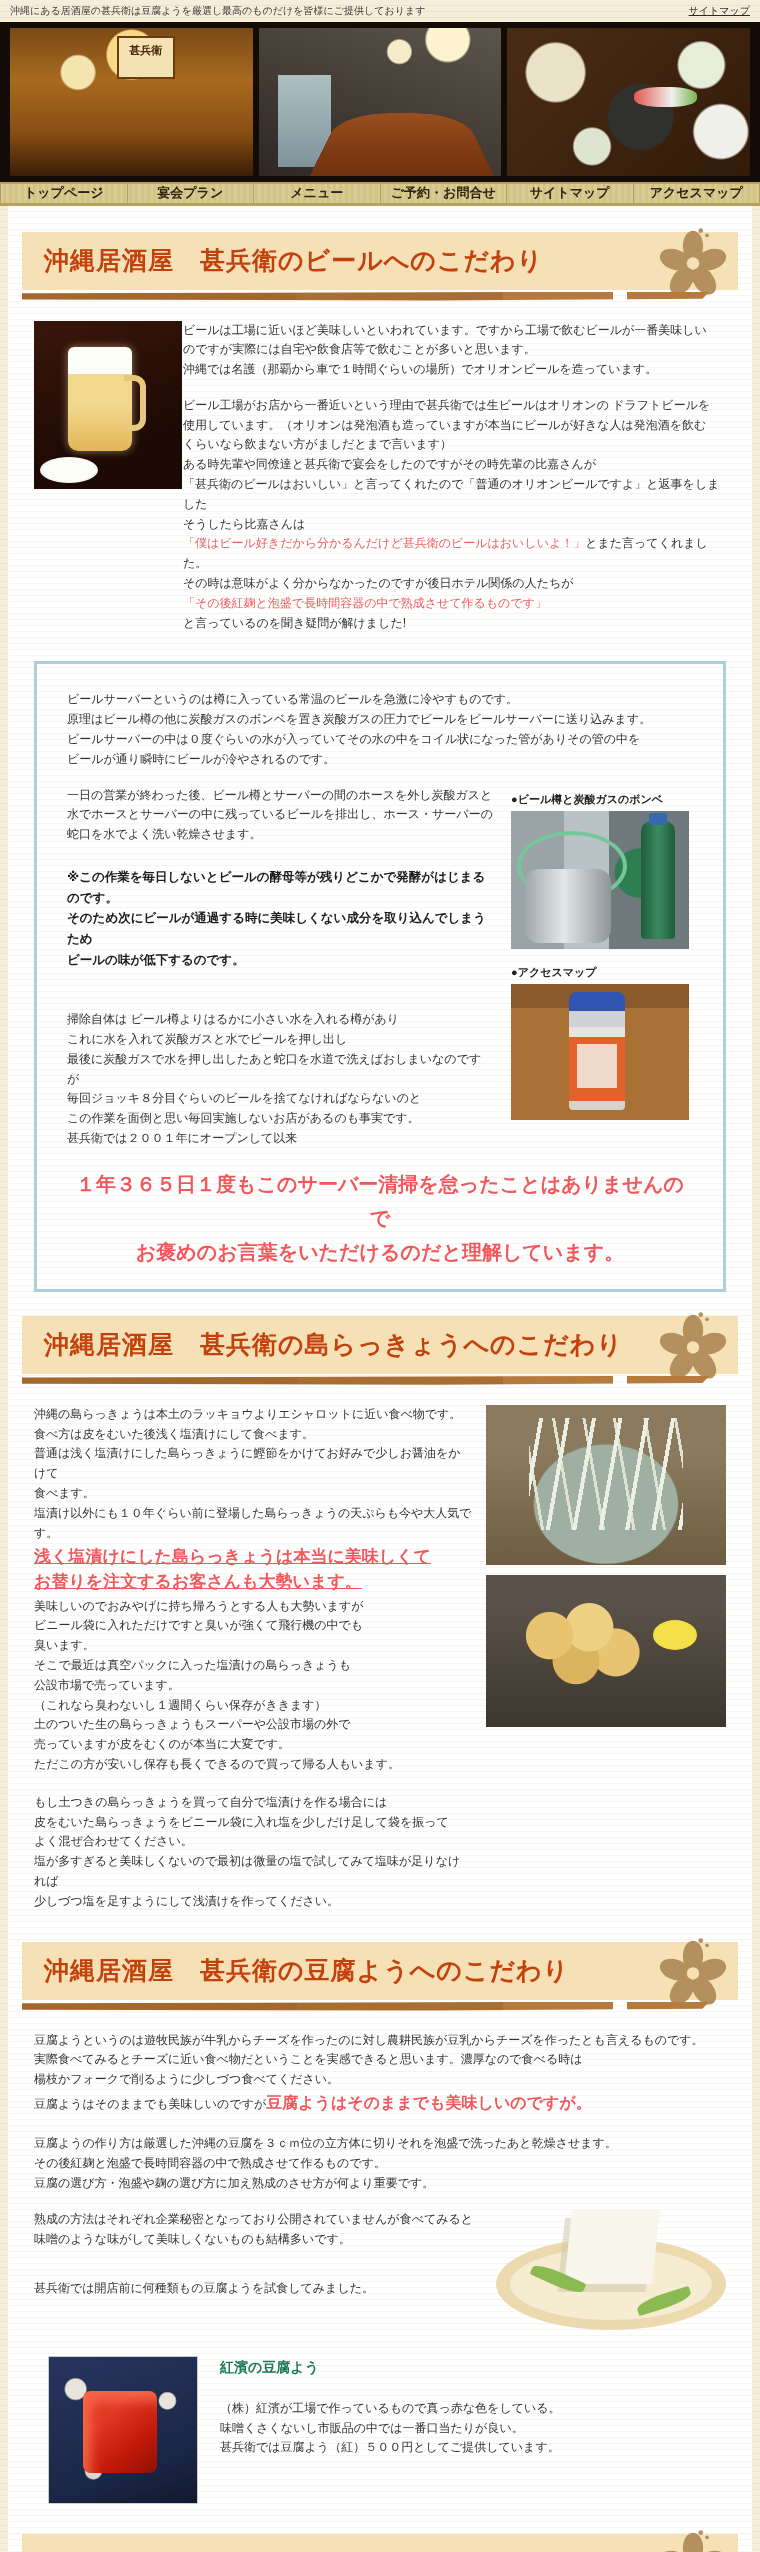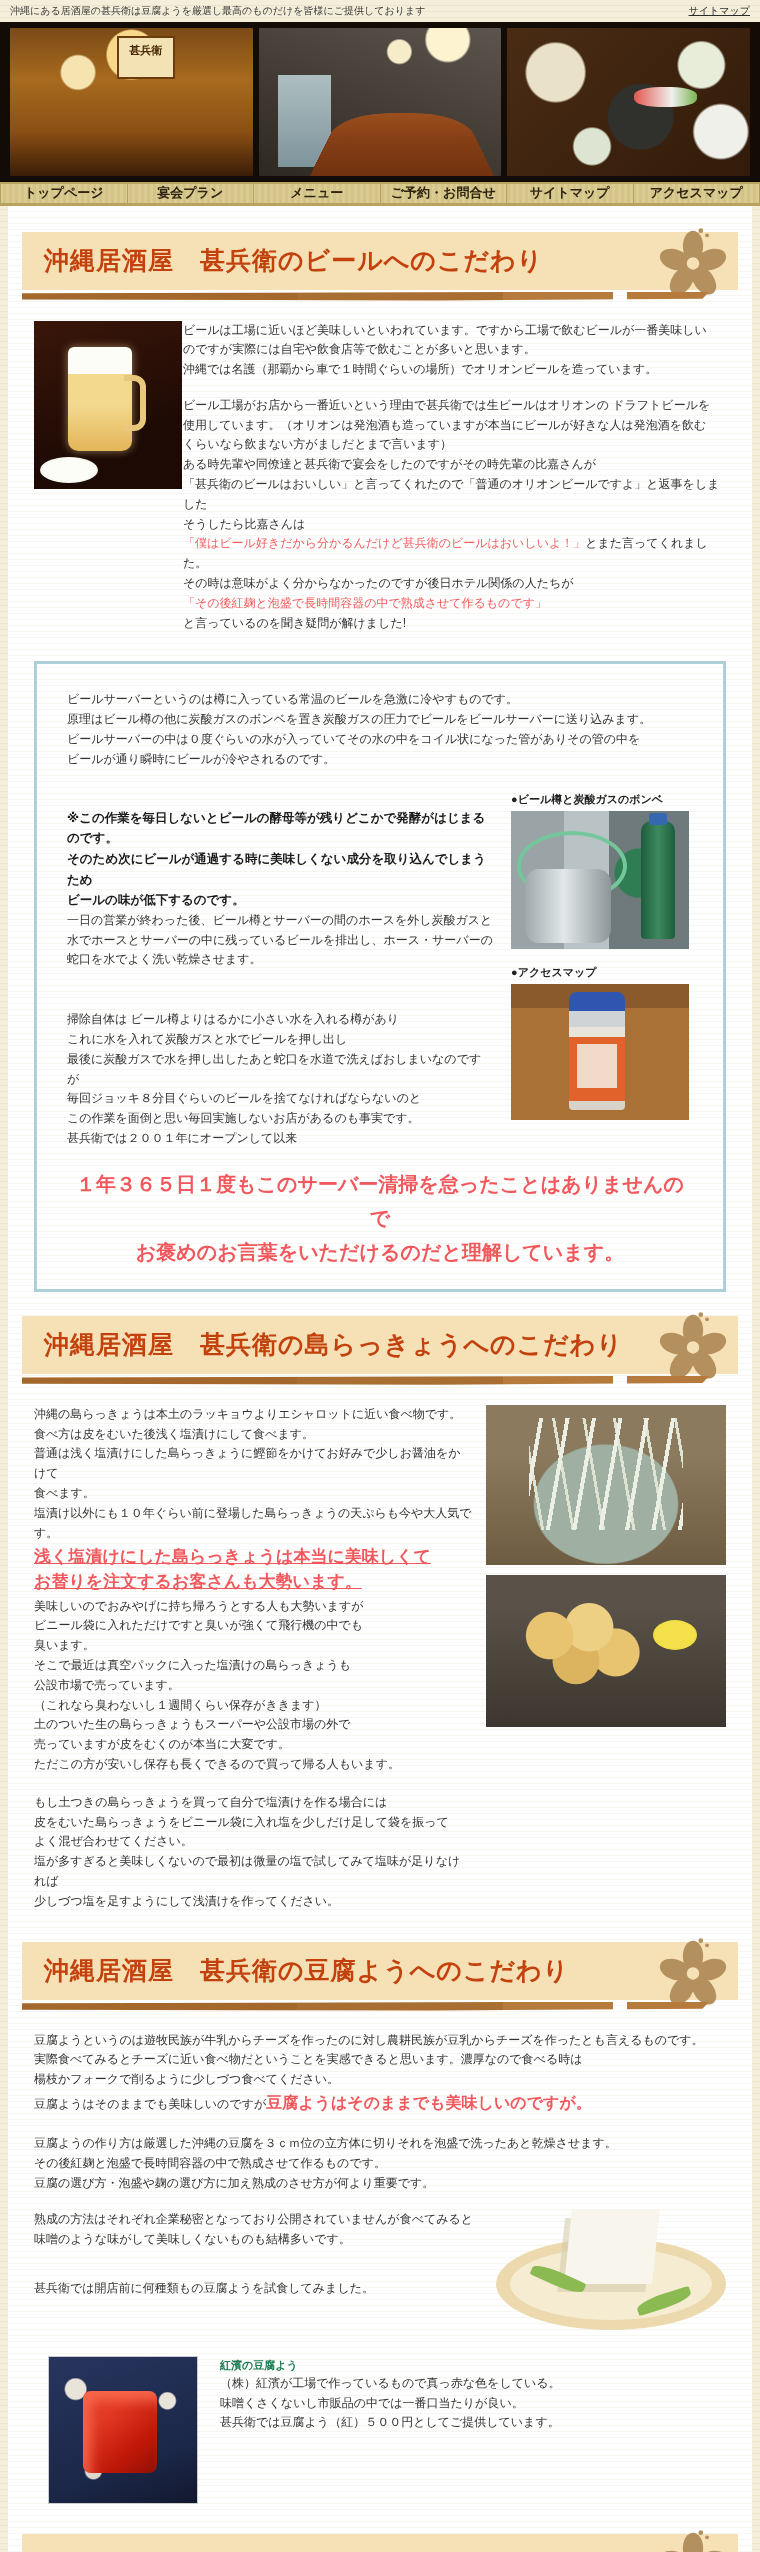--- a/index.html
+++ b/index.html
@@ -118,21 +118,21 @@
   .tofu-illust .leaf1,.tofu-illust .leaf2 { position:absolute; width:56px; height:14px; background:#8cba52; border-radius:50% 10% 50% 10%; z-index:3; }
   .tofu-illust .leaf1 { left:34px; top:62px; transform:rotate(24deg); }
   .tofu-illust .leaf2 { left:140px; top:84px; transform:rotate(-18deg); }
   .benihama { display:flex; gap:22px; margin-top:26px; padding-left:14px; }
   .photo-benitofu { width:150px; height:148px; flex:none; border:1px solid #ccc; position:relative; background:
       radial-gradient(circle at 18% 22%, #e8e4da 0 6%, transparent 7%),
       radial-gradient(circle at 80% 30%, #e8e4da 0 5%, transparent 6%),
       radial-gradient(circle at 30% 78%, #dcd8ce 0 5%, transparent 6%),
       linear-gradient(160deg,#27355e,#1b2748 70%,#12182e); }
   .photo-benitofu .cube { position:absolute; left:34px; top:34px; width:74px; height:82px; background:linear-gradient(140deg,#e23a24 0 30%,#c01808 70%,#8f1004); border-radius:8px; box-shadow:inset 8px 10px 12px rgba(255,120,90,.7); }
-  .beni-head { color:#1a7a50; font-weight:bold; font-size:11px; margin-bottom:0; }
+  .beni-head { color:#1a7a50; font-weight:bold; font-size:14px; margin-bottom:20px; }
 </style>
 </head>
 <body>
 
 <div>
 
   <div class="topbar">
     <span>沖縄にある居酒屋の甚兵衛は豆腐ようを厳選し最高のものだけを皆様にご提供しております</span>
     <a>サイトマップ</a>
   </div>
@@ -203,26 +203,26 @@
       </div>
     </div>
 
     <div class="serverbox">
       <p class="lines">ビールサーバーというのは樽に入っている常温のビールを急激に冷やすものです。
 原理はビール樽の他に炭酸ガスのボンベを置き炭酸ガスの圧力でビールをビールサーバーに送り込みます。
 ビールサーバーの中は０度ぐらいの水が入っていてその水の中をコイル状になった管がありその管の中を
 ビールが通り瞬時にビールが冷やされるのです。</p>
       <div class="sb-flex">
         <div class="sb-left">
+          <p class="lines">一日の営業が終わった後、ビール樽とサーバーの間のホースを外し炭酸ガスと
+水でホースとサーバーの中に残っているビールを排出し、ホース・サーバーの
+蛇口を水でよく洗い乾燥させます。</p>
           <p class="lines sb-warn">※この作業を毎日しないとビールの酵母等が残りどこかで発酵がはじまるのです。
 そのため次にビールが通過する時に美味しくない成分を取り込んでしまうため
 ビールの味が低下するのです。</p>
-          <p class="lines">一日の営業が終わった後、ビール樽とサーバーの間のホースを外し炭酸ガスと
-水でホースとサーバーの中に残っているビールを排出し、ホース・サーバーの
-蛇口を水でよく洗い乾燥させます。</p>
           <p class="lines" style="margin-top:40px">掃除自体は ビール樽よりはるかに小さい水を入れる樽があり
 これに水を入れて炭酸ガスと水でビールを押し出し
 最後に炭酸ガスで水を押し出したあと蛇口を水道で洗えばおしまいなのですが
 毎回ジョッキ８分目ぐらいのビールを捨てなければならないのと
 この作業を面倒と思い毎回実施しないお店があるのも事実です。
 甚兵衛では２００１年にオープンして以来</p>
         </div>
         <div class="sb-right">
           <div class="cap">●ビール樽と炭酸ガスのボンベ</div>
           <div class="photo-keg">

